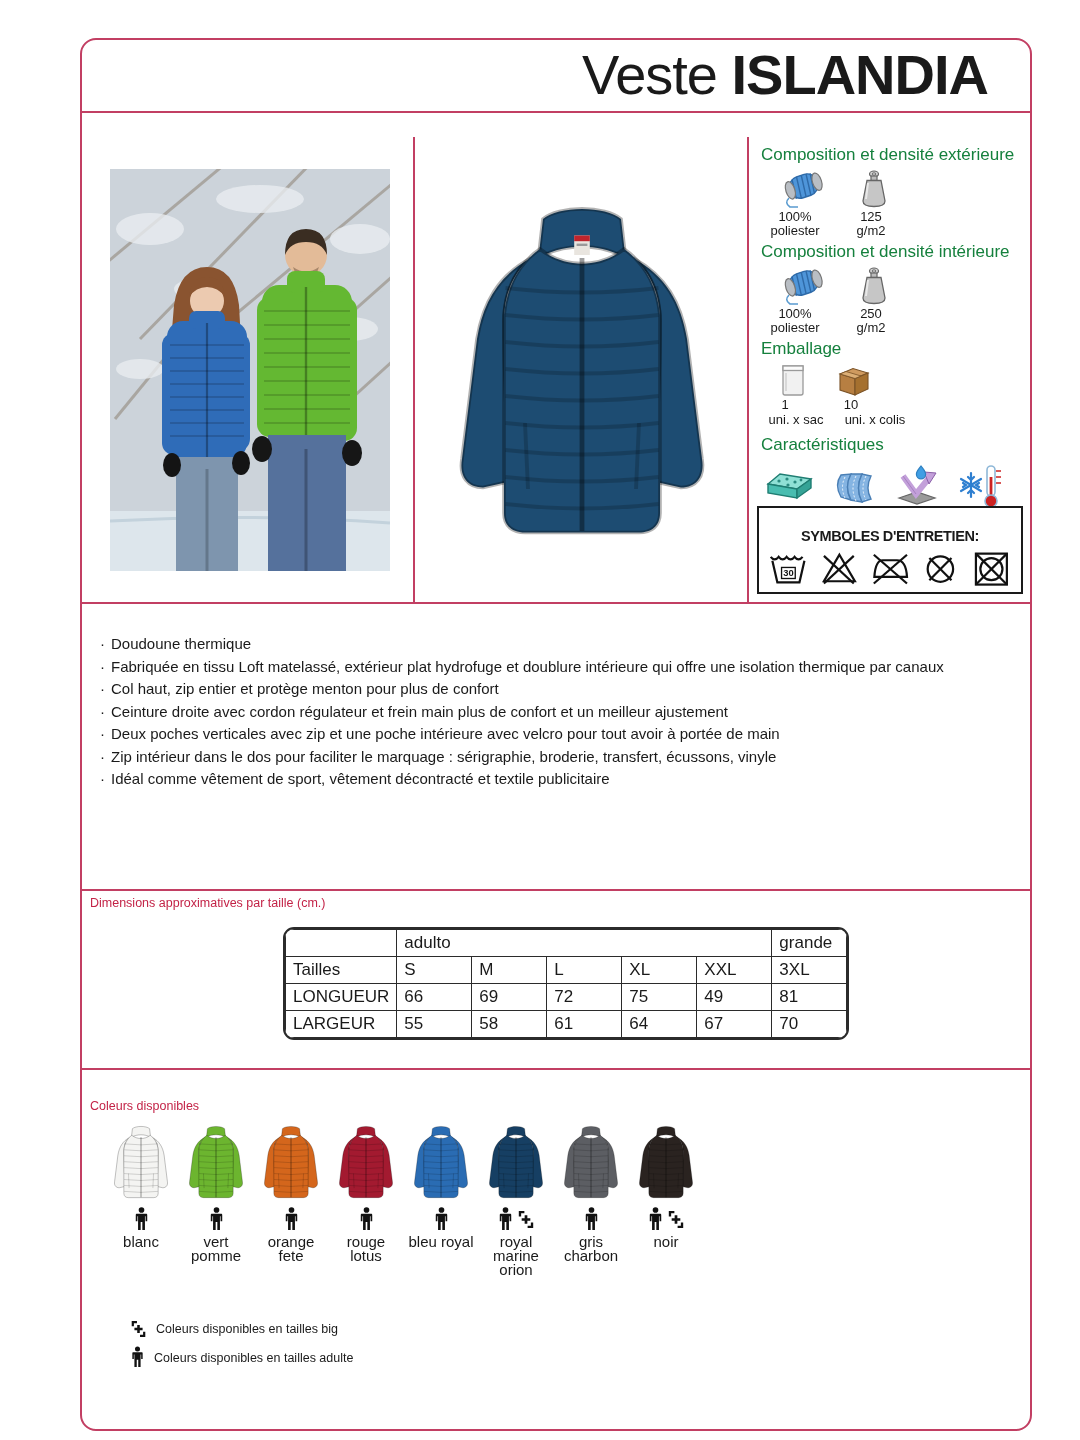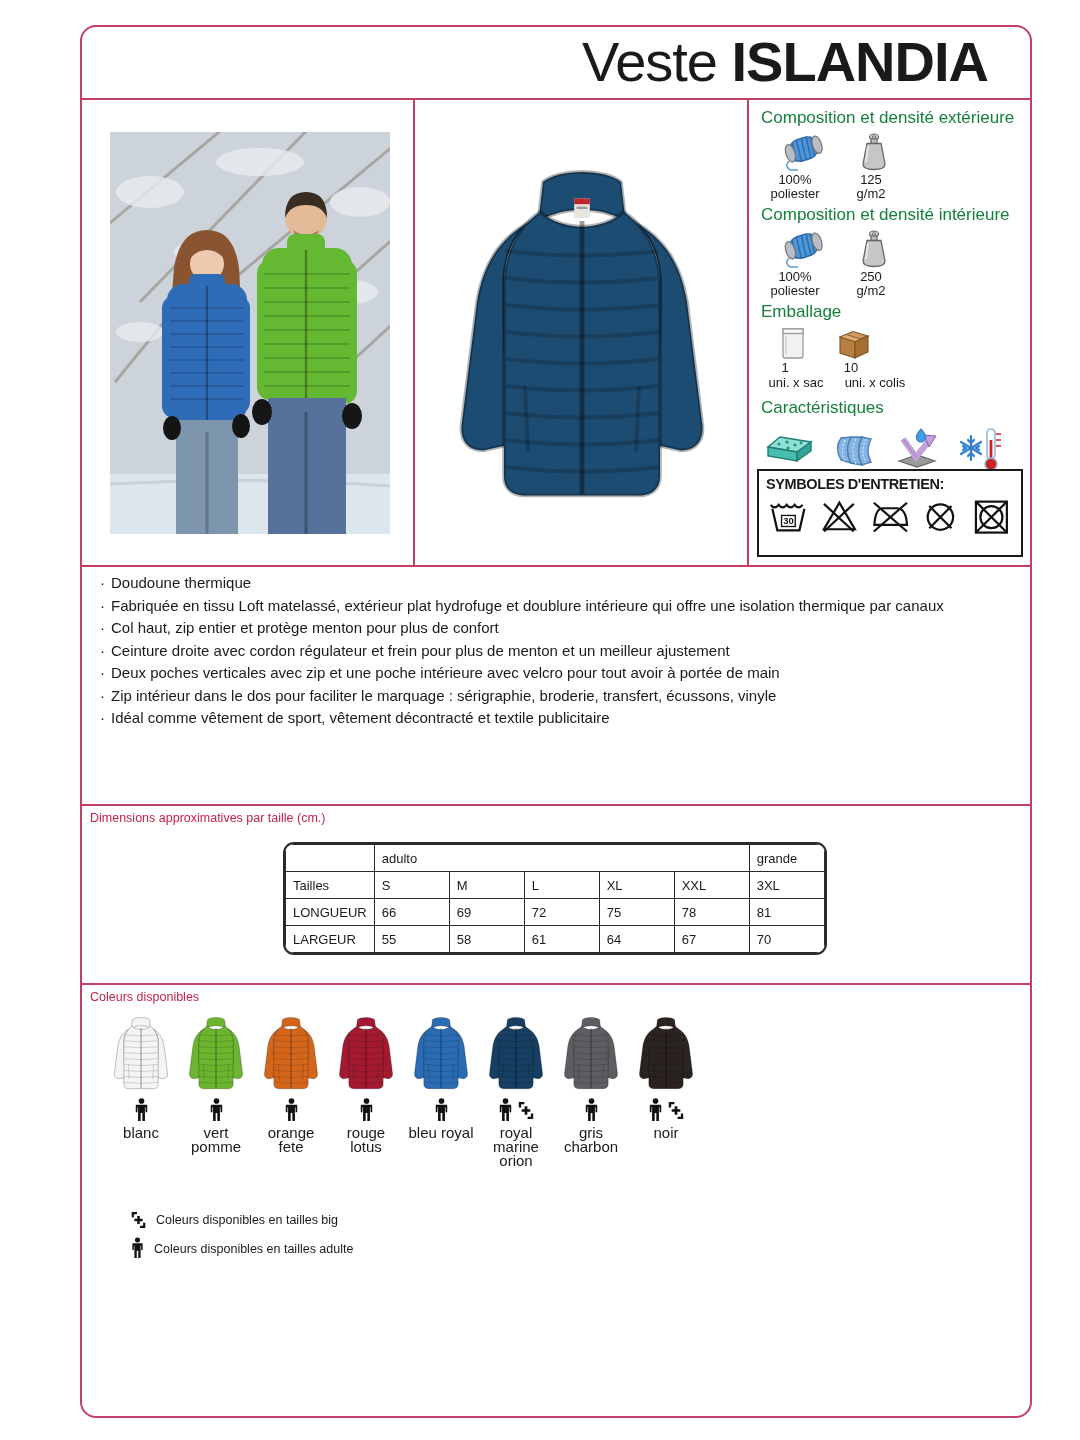--- a/index.html
+++ b/index.html
@@ -1,20 +1,20 @@
 <!DOCTYPE html>
 <html><head>
 <meta charset="utf-8">
 <style>
   * { margin:0; padding:0; box-sizing:border-box; }
   html,body { width:1080px; height:1440px; background:#fff;
     font-family:"Liberation Sans", sans-serif; color:#1a1a1a; }
-  .sheet { position:absolute; left:80px; top:25px; width:952px; height:1393px;
+  .sheet { position:absolute; left:80px; top:38px; width:952px; height:1393px;
     border:2px solid #c23f63; border-radius:16px; display:flex; flex-direction:column;
-    background:#fff; overflow:hidden; }
+    background:#fff; overflow:hidden;gap:24px; }
 
   
   .sec-title { height:73px; border-bottom:2px solid #c23f63; position:relative; }
   .page-title { position:absolute; right:42px; top:2px; font-size:56px; line-height:66px;
     letter-spacing:-1px; white-space:nowrap; }
   .page-title .t-light { font-weight:400; }
   .page-title .t-bold  { font-weight:700; }
 
   
   .sec-main { height:467px; display:flex; border-bottom:2px solid #c23f63; }
@@ -26,35 +26,35 @@
   .product-photo { position:absolute; left:17px; top:58px; }
 
   .spec-h { color:#15803d; font-size:17px; margin:2px 0 4px 2px; }
   .spec-row { display:flex; align-items:flex-end; gap:22px; margin:2px 0 4px 4px; }
   .spec-item { display:flex; flex-direction:column; align-items:flex-end; }
   .spec-cap { font-size:13px; line-height:14px; text-align:center; width:64px; margin-top:1px; }
   .spec-cap.narrow { width:44px; }
   .feat-row { display:flex; align-items:center; gap:16px; margin:8px 0 0 4px; }
 
   .care-box { position:absolute; left:8px; bottom:8px; width:266px; height:88px;
-    border:2.5px solid #1a1a1a; background:#fff; padding:5px 7px 0 7px; }
+    border:2.5px solid #1a1a1a; background:#fff; padding:20px 7px 0 7px;text-align:center; }
   .care-h { font-size:14.5px; font-weight:700; letter-spacing:-0.4px; }
   .care-row { display:flex; gap:6px; margin-top:3px; }
 
   
   .sec-desc { height:237px; padding:8px 12px 0 18px; }
   .bullet-line { font-size:15px; line-height:16px; margin-bottom:6.5px; }
   .bullet-line .b { margin-right:6px; }
 
   
   .sec-dims { height:181px; border-bottom:2px solid #c23f63; position:relative; }
   .band-h { color:#c32347; font-size:12.5px; padding:5px 0 0 8px; }
   .dims-table-wrap { position:absolute; left:201px; top:36px; border:2px solid #2b2b2b;
     border-radius:11px; overflow:hidden; }
-  table.dims { border-collapse:collapse; font-size:13px; }
+  table.dims { border-collapse:collapse; font-size:17px; }
   table.dims td { border:1px solid #2b2b2b; height:27px; padding:2px 7px;
     vertical-align:middle; text-align:left; }
   table.dims td.c0 { width:84px; }
   table.dims td.cv { width:75px; }
 
   
   .sec-colors { flex:1; position:relative; }
   .swatch-row { display:flex; gap:9px; margin:10px 0 0 26px; }
   .swatch { width:66px; display:flex; flex-direction:column; align-items:center; }
   .swatch .icons { height:28px; display:flex; align-items:center; gap:3px; margin-top:2px; }
@@ -366,21 +366,21 @@
   </div>
 
   <div class="sec-desc">
     <div class="bullet-line" style="">
       <span class="b">·</span><span>Doudoune thermique</span></div>
     <div class="bullet-line">
       <span class="b">·</span><span>Fabriquée en tissu Loft matelassé, extérieur plat hydrofuge et doublure intérieure qui offre une isolation thermique par canaux</span></div>
     <div class="bullet-line">
       <span class="b">·</span><span>Col haut, zip entier et protège menton  pour plus de confort</span></div>
     <div class="bullet-line">
-      <span class="b">·</span><span>Ceinture droite avec cordon régulateur  et frein pour plus de menton et un meilleur ajustement</span></div>
+      <span class="b">·</span><span>Ceinture droite avec cordon régulateur  et frein main plus de confort et un meilleur ajustement</span></div>
     <div class="bullet-line">
       <span class="b">·</span><span>Deux poches verticales avec zip et une poche intérieure avec velcro pour tout avoir à portée de main</span></div>
     <div class="bullet-line">
       <span class="b">·</span><span>Zip intérieur dans le dos pour faciliter le marquage : sérigraphie, broderie, transfert,  écussons, vinyle</span></div>
     <div class="bullet-line">
       <span class="b">·</span><span>Idéal comme vêtement de sport,  vêtement décontracté et textile publicitaire</span></div>
   </div>
 
   <div class="sec-dims" style="border-top:2px solid #c23f63">
     <div class="band-h">Dimensions approximatives par taille (cm.)</div>
@@ -400,21 +400,21 @@
           <td class="cv">XL</td>
           <td class="cv">XXL</td>
           <td class="cv">3XL</td>
         </tr>
         <tr>
           <td class="c0">LONGUEUR</td>
           <td class="cv">66</td>
           <td class="cv">69</td>
           <td class="cv">72</td>
           <td class="cv">75</td>
-          <td class="cv">78</td>
+          <td class="cv">49</td>
           <td class="cv">81</td>
         </tr>
         <tr>
           <td class="c0">LARGEUR</td>
           <td class="cv">55</td>
           <td class="cv">58</td>
           <td class="cv">61</td>
           <td class="cv">64</td>
           <td class="cv">67</td>
           <td class="cv">70</td>

